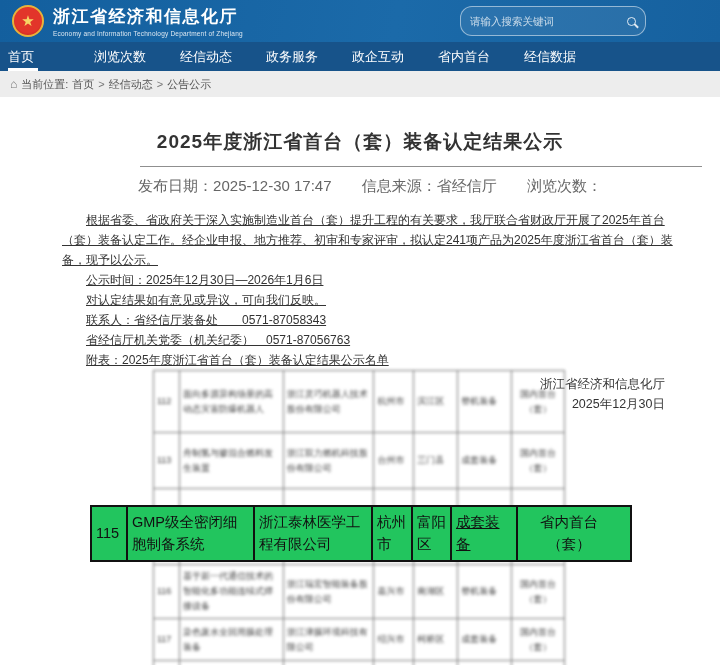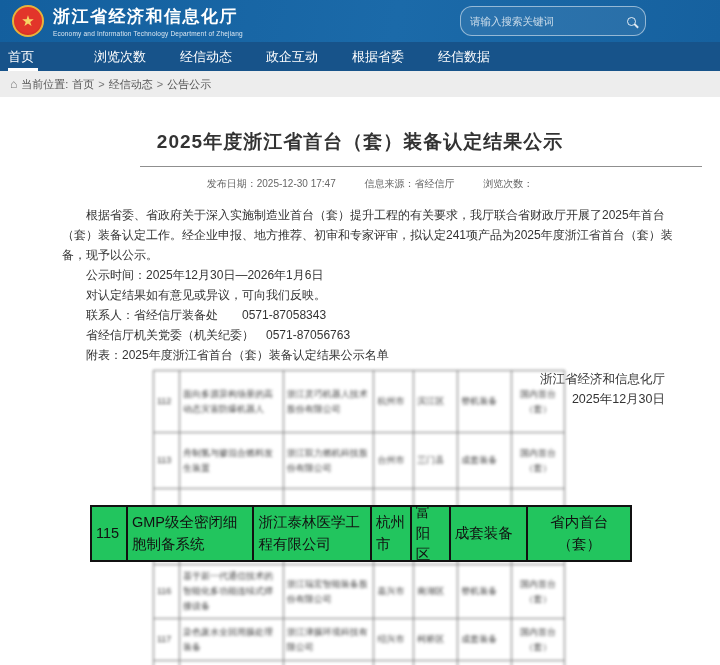--- a/index.html
+++ b/index.html
@@ -39,24 +39,24 @@
     padding:0 10px; font-size:11px; color:#555; gap:4px; }
   .bc-icon { font-size:12px; color:#777; }
   .bc-sep { color:#777; }
   .crumb { cursor:pointer; }
 
   
   .article { padding-top:32px; background:#fff; }
   .article-title { text-align:center; font-size:19px; font-weight:600; color:#333;
     letter-spacing:1px; }
   .title-rule { height:1px; background:#8f8f8f; margin:11px 18px 0 140px; }
-  .meta { text-align:center; font-size:10px; color:#666; margin-top:10px; padding-left:20px; }
+  .meta { text-align:center; font-size:15px; color:#666; margin-top:10px; padding-left:20px; }
   .meta span { margin:0 13px; }
   .body-text { padding:14px 30px 0 62px; font-size:12px; color:#333; line-height:20px; }
-  .body-text p { text-indent:2em; }
+  .body-text p { text-indent:2em;text-decoration:underline; }
   .signoff { text-align:right; padding-right:55px; font-size:12.5px; color:#333;
     line-height:20px; margin-top:4px; }
 
   
   .table-zone { position:absolute; top:368px; left:0; width:720px; height:297px; }
 
   .blur-table { position:absolute; left:153px; top:2px; width:412px;
     filter:blur(1.5px); color:#3c3c3c; font-size:9px;
     border-top:1px solid #777; border-left:1px solid #777; }
   .b-row { display:flex; }
@@ -66,43 +66,44 @@
   .bc5{width:44px;} .bc6{width:54px;} .bc7{width:53px; text-align:center; justify-content:center;}
   .rh1{min-height:62px;} .rh2{min-height:56px;} .rh3{min-height:76px;}
   .rh4{min-height:54px;} .rh5{min-height:42px;} .rh6{min-height:20px;}
 
   .hl-row { position:absolute; left:90px; top:137px; width:542px; height:57px;
     background:#22c55e; border:2px solid #111; display:flex; font-size:14.5px; color:#111; }
   .h-cell { padding:2px 4px; display:flex; align-items:center; line-height:1.45;
     overflow:hidden; }
   .h-cell + .h-cell { border-left:2px solid #111; }
   .hc1{width:34px;} .hc2{width:127px;} .hc3{width:118px;} .hc4{width:40px;}
-  .hc5{width:39px;} .hc6{width:78px;} .hc7{width:104px; text-align:center; justify-content:center;}
+  .hc5{width:39px;} .hc6{width:66px;text-decoration:underline;} .hc7{width:104px; text-align:center; justify-content:center;}
 </style>
 </head>
 <body>
 
 <div class="header">
   <div class="emblem">★</div>
   <div class="titles">
     <div class="site-title">浙江省经济和信息化厅</div>
     <div class="site-sub">Economy and Information Technology Department of Zhejiang</div>
   </div>
   <div class="search">
     <input type="text" placeholder="请输入搜索关键词" style="">
     <span class="mag"></span>
   </div>
 </div>
 
 <div class="nav">
   <div class="nav-item active">首页</div>
   <div class="nav-item">浏览次数</div>
   <div class="nav-item">经信动态</div>
+  <div class="nav-item">政务服务</div>
   <div class="nav-item">政企互动</div>
-  <div class="nav-item">根据省委</div>
+  <div class="nav-item">省内首台</div>
   <div class="nav-item">经信数据</div>
 </div>
 
 <div class="breadcrumb">
   <span class="bc-icon">⌂</span>
   <span>当前位置:</span>
   <span class="crumb">首页</span>
   <span class="bc-sep">&gt;</span>
   <span class="crumb">经信动态</span>
   <span class="bc-sep">&gt;</span>

